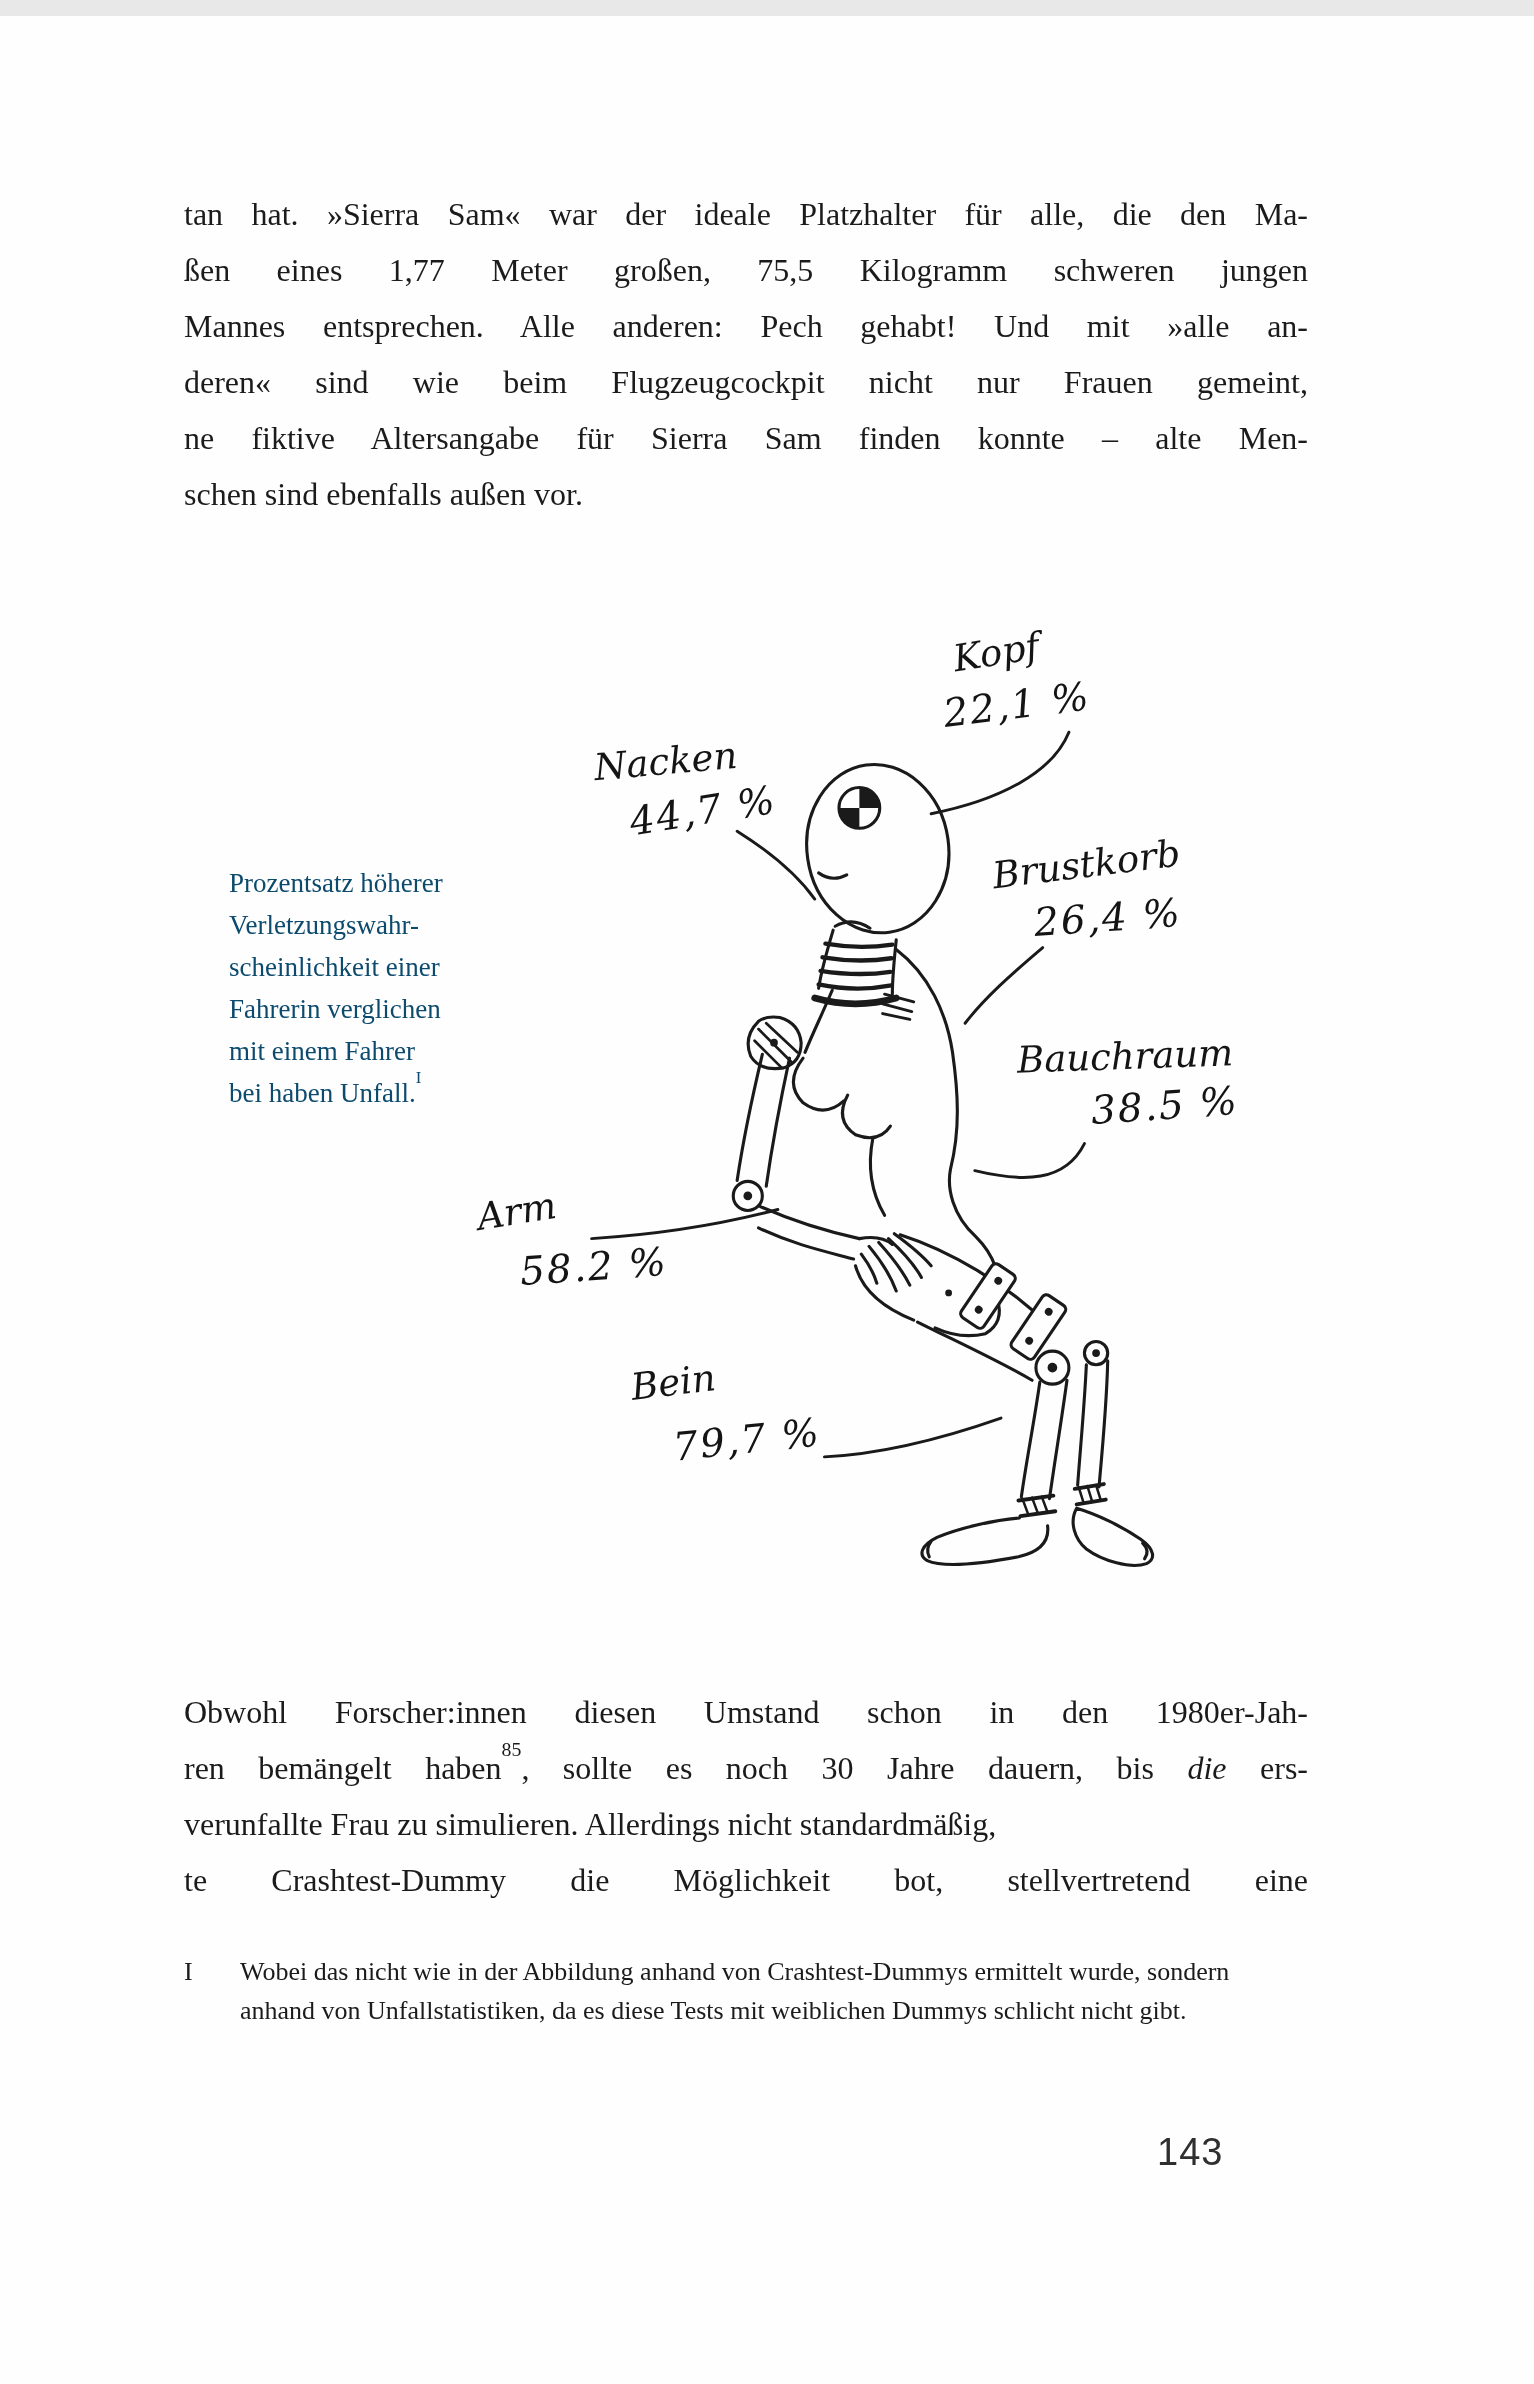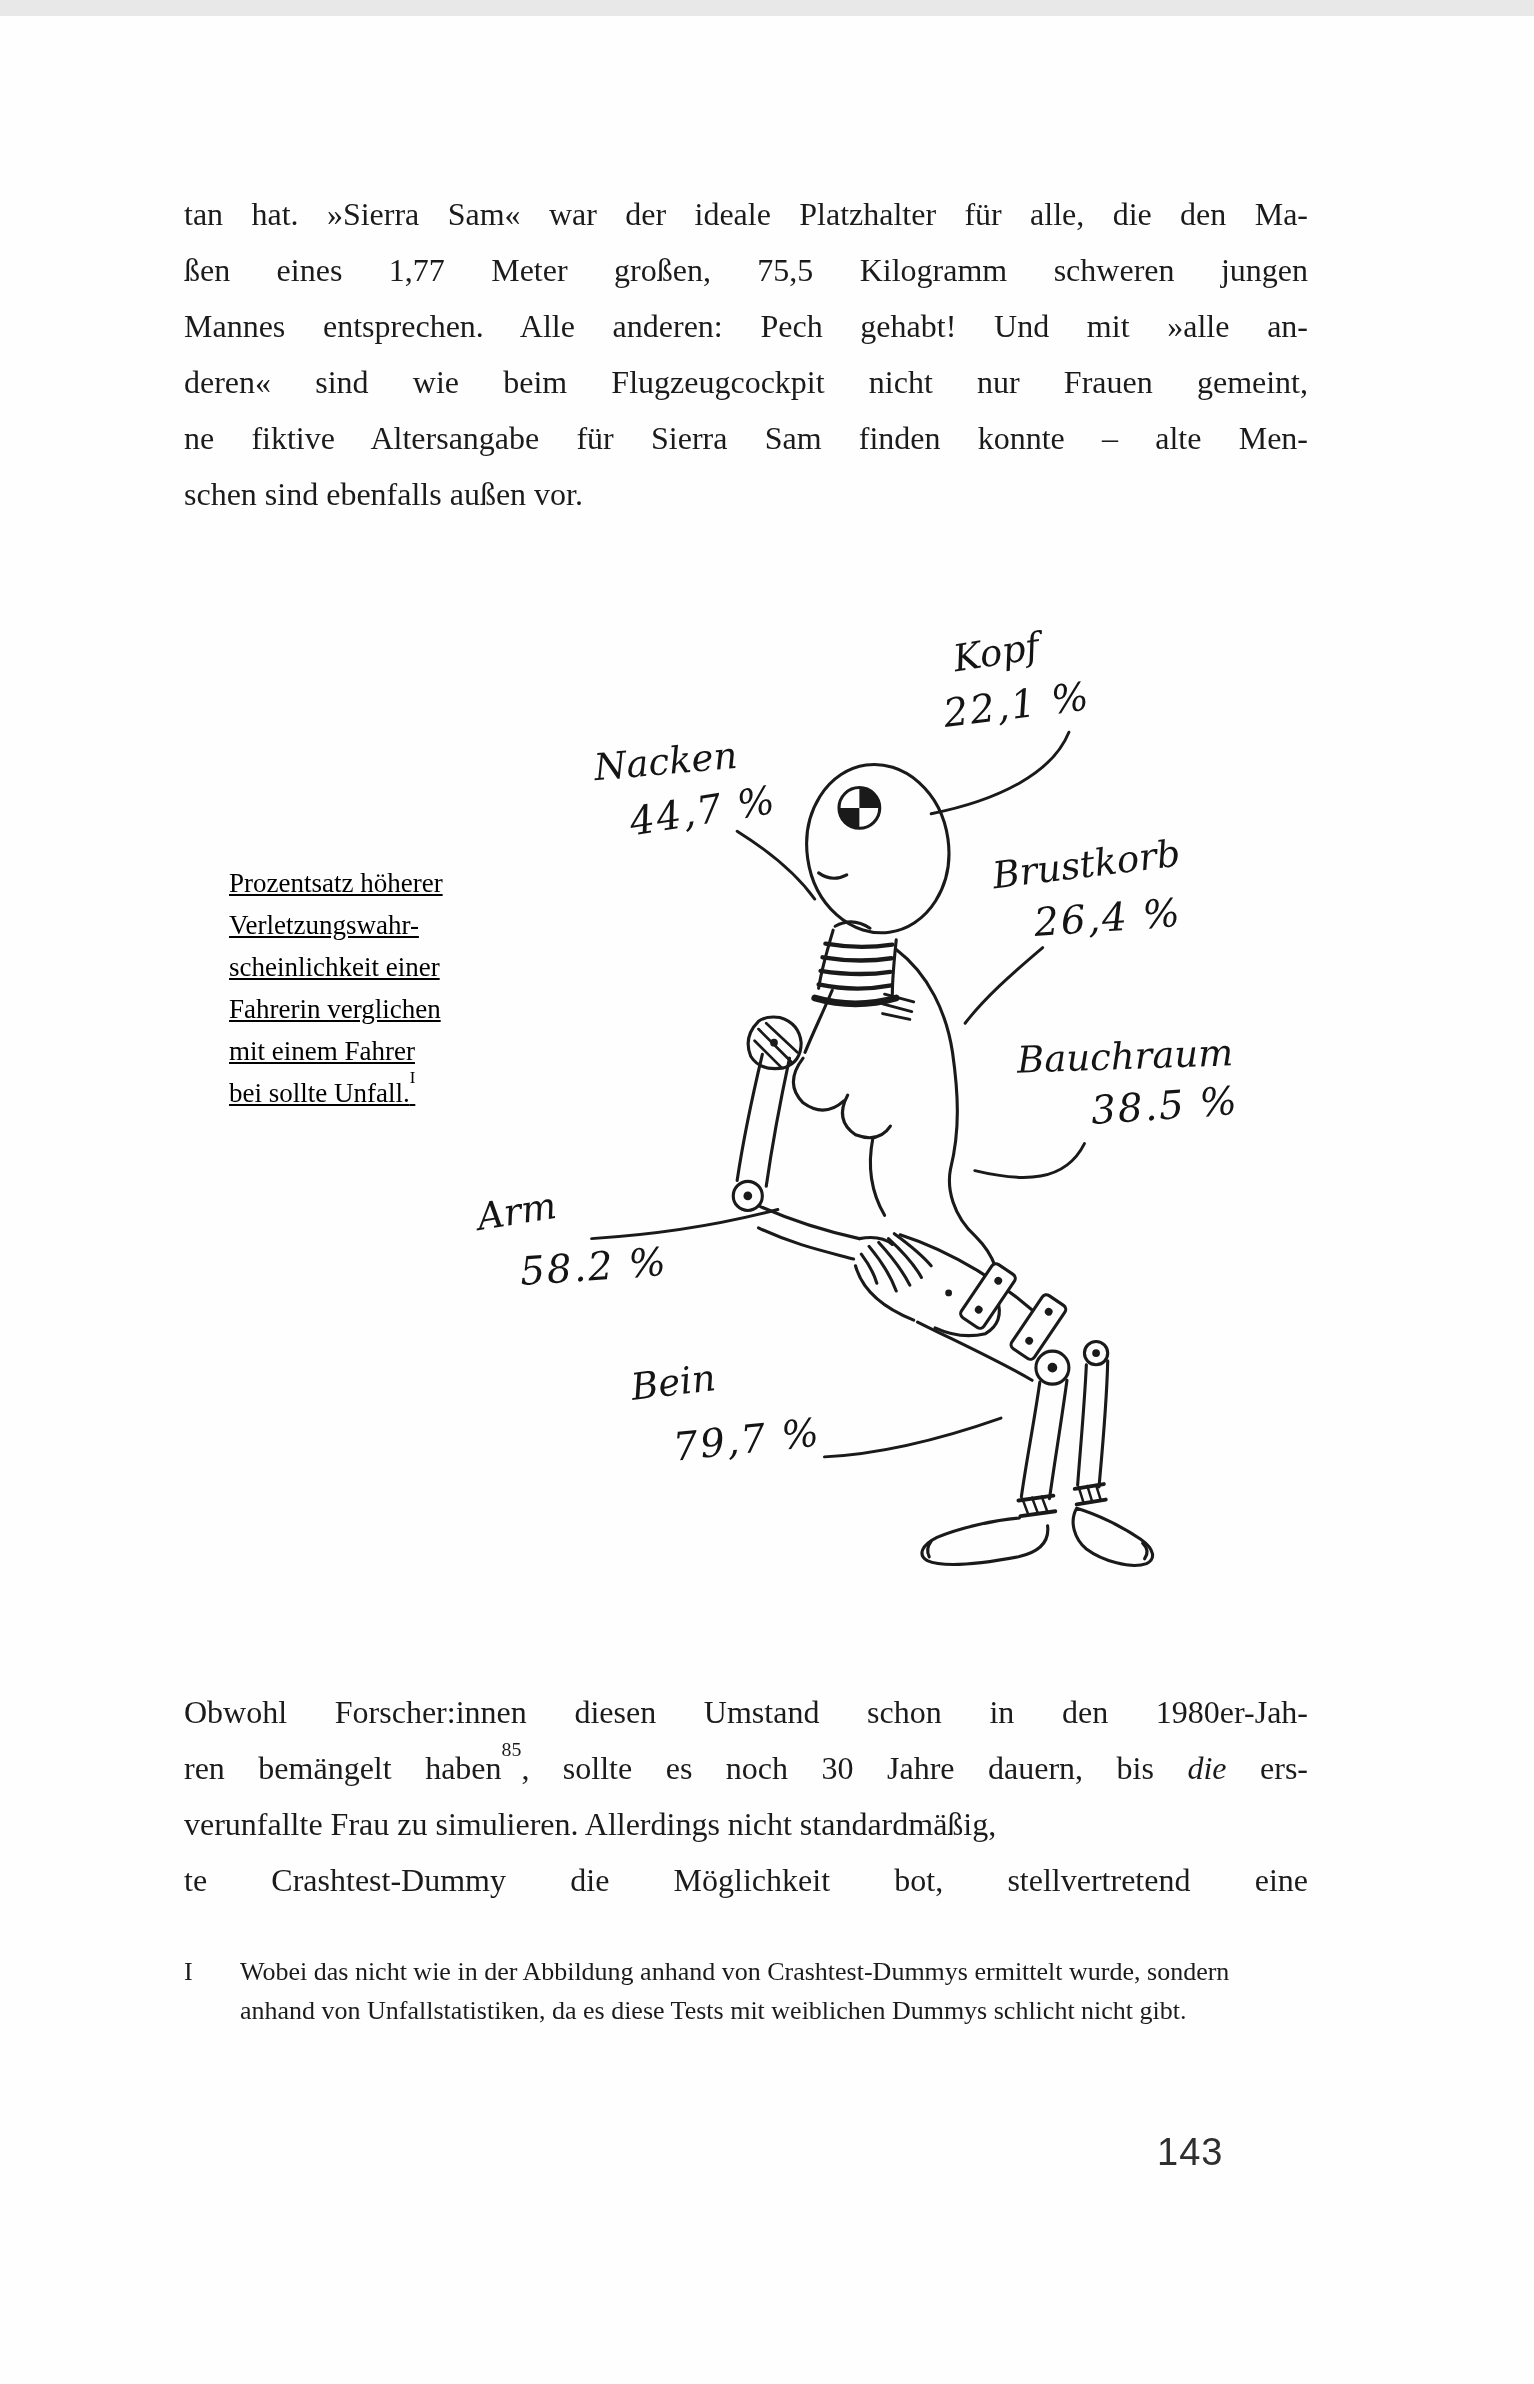--- a/index.html
+++ b/index.html
@@ -14,21 +14,21 @@
   }
   .para { position: absolute; left: 184px; width: 1124px; font-size: 32px; line-height: 56px; }
   .para1 { top: 170px; }
   .para2 { top: 1668px; }
   .line { text-align: justify; }
   .line.j { text-align-last: justify; }
   .line.last { text-align-last: left; }
   sup.ref { font-size: 0.62em; position: relative; top: -0.55em; line-height: 0; }
   em { font-style: italic; }
 
-  .caption { position: absolute; left: 229px; top: 846px; width: 311px; font-size: 27px; line-height: 42px; color:#000000;text-decoration:underline; }
+  .caption { position: absolute; left: 229px; top: 846px; width: 311px; font-size: 27px; line-height: 42px; color:#0c4a6e; }
 
   .figure-svg { position: absolute; left: 417px; top: 582px; }
 
   .hand {
     position: absolute;
     font-family: "DejaVu Serif", serif;
     font-style: italic;
     color: #141414;
     white-space: nowrap;
   }
@@ -71,21 +71,21 @@
     <div class="line j">ne fiktive Altersangabe für Sierra Sam finden konnte – alte Men-</div>
     <div class="line last">schen sind ebenfalls außen vor.</div>
   </div>
 
   <div class="caption">
     <div>Prozentsatz höherer</div>
     <div>Verletzungswahr-</div>
     <div>scheinlichkeit einer</div>
     <div>Fahrerin verglichen</div>
     <div>mit einem Fahrer</div>
-    <div><span>bei sollte Unfall.</span><sup class="ref">I</sup></div>
+    <div><span>bei haben Unfall.</span><sup class="ref">I</sup></div>
   </div>
 
   <svg class="figure-svg" width="941" height="1029" viewBox="0 0 970 1060" aria-hidden="true">
     <g stroke="#1a1a1a" stroke-width="3" fill="none" stroke-linecap="round">
       <path d="M 672 138 C 655 180 600 208 530 222"></path>
       <path d="M 330 240 C 365 262 392 285 410 310"></path>
       <path d="M 645 360 C 612 388 585 412 565 438"></path>
       <path d="M 688 562 C 668 602 625 602 575 590"></path>
       <path d="M 180 660 C 245 656 315 645 372 630"></path>
       <path d="M 420 885 C 480 882 545 865 602 845"></path>

